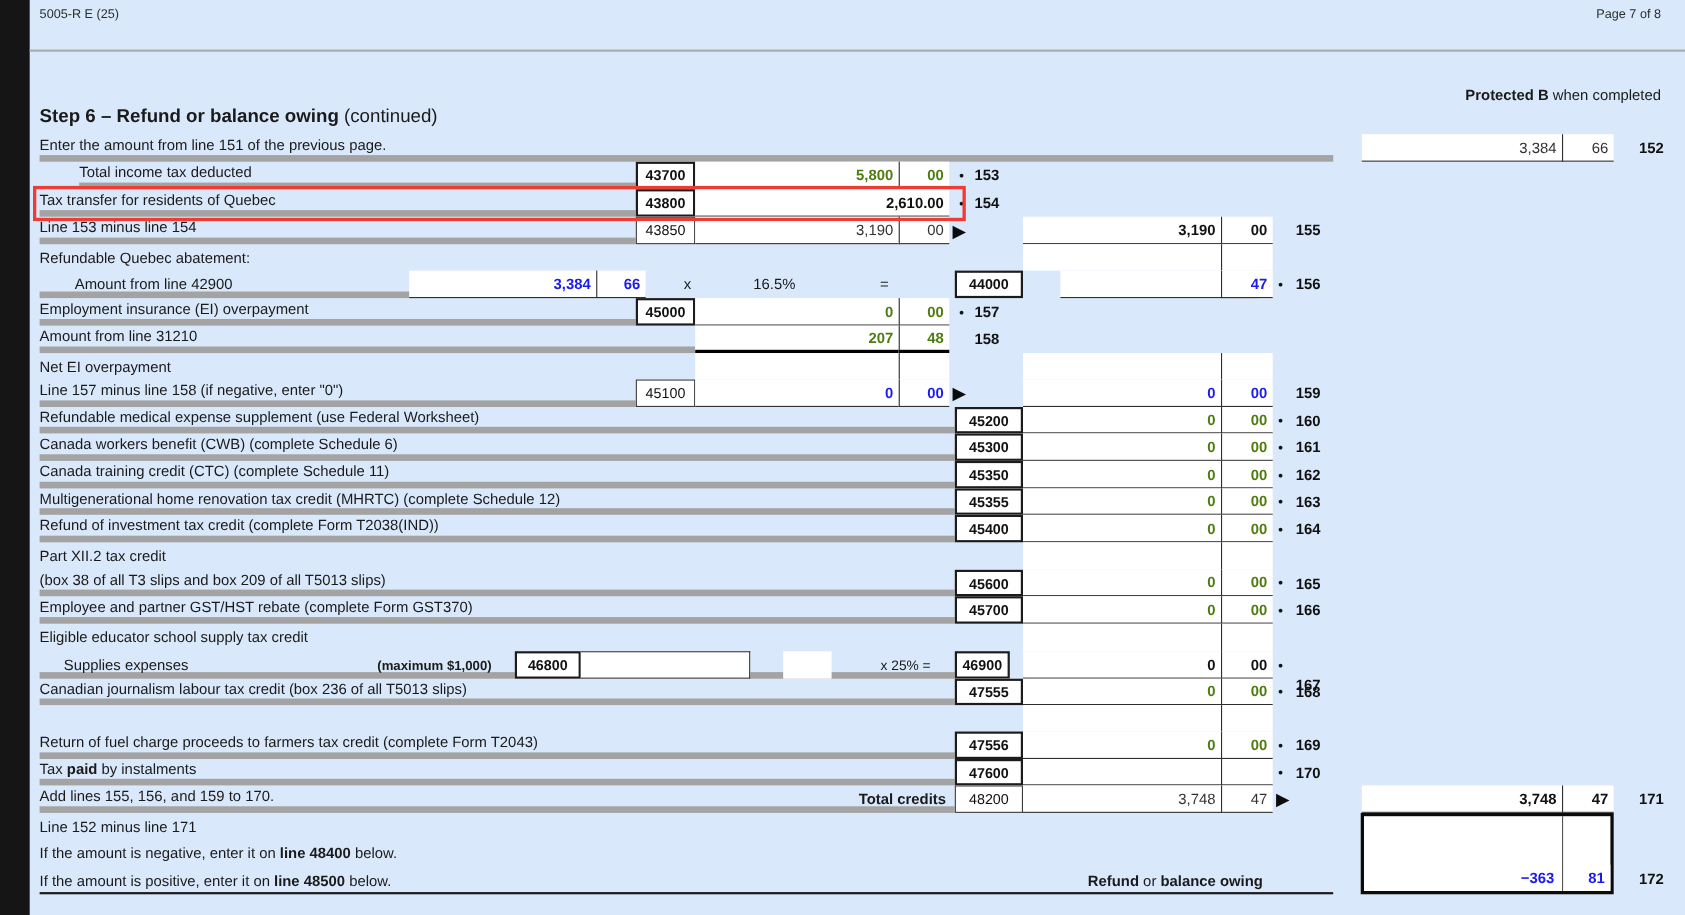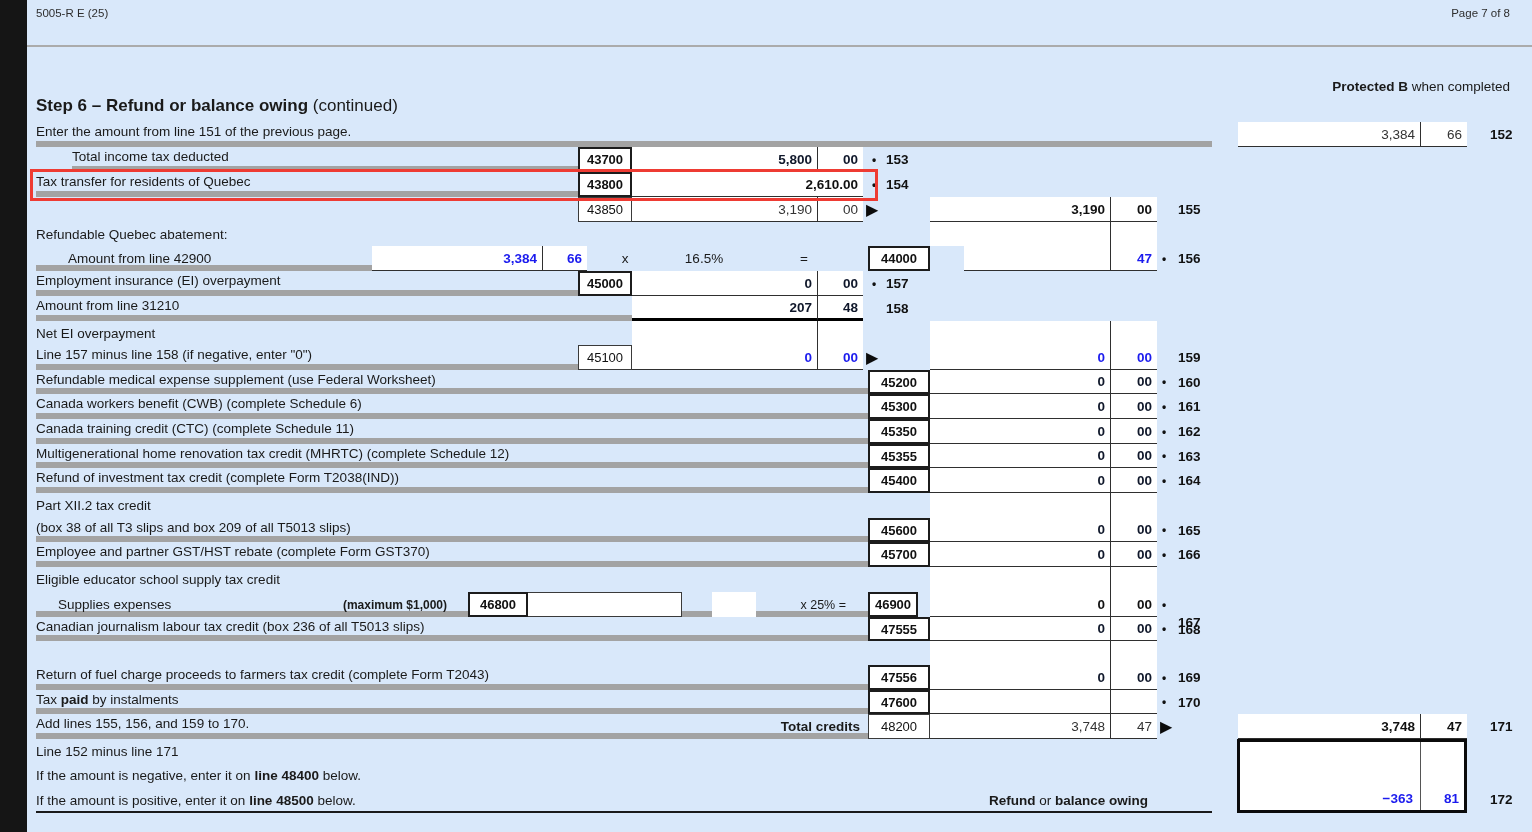--- a/index.html
+++ b/index.html
@@ -9,21 +9,21 @@
   .lbl{display:flex;align-items:center;font-size:13.5px;color:#1a1a1a;white-space:pre;}
   .small{font-size:11.5px;color:#2e2e2e;}
   .ul{border-bottom:6px solid #a3a3a3;}
   .cell{background:#fff;display:flex;align-items:center;justify-content:flex-end;padding-right:5px;font-size:13.5px;border-bottom:1px solid #2f2f2f;}
   .nob{border-bottom:none;}
   .cents{border-left:1px solid #2f2f2f;}
   .box{background:#fff;border:1px solid #3a3a3a;display:flex;align-items:center;justify-content:center;font-size:13px;color:#111;}
   .boxb{border:2px solid #1c1c1c;font-weight:bold;}
   .num{font-weight:bold;font-size:13.5px;color:#111;display:flex;align-items:center;}
   .bullet{display:flex;align-items:center;font-size:12px;font-weight:bold;color:#111;}
-  .green{color:#0f172a;font-weight:bold;}
+  .green{color:#4d7c0f;font-weight:bold;}
   .blue{color:#1b1bee;font-weight:bold;}
   .blk{color:#333;}
   .blkb{color:#111;font-weight:bold;}
   .white{background:#fff;}
   .tri{display:flex;align-items:center;font-size:16px;color:#0c0c0c;}
   .b{font-weight:bold;}
 </style>
 </head>
 <body>
 
@@ -55,20 +55,21 @@
   <div class="r bullet" style="left:872px;top:147px;height:25px;">•</div>
   <div class="r num" style="left:886px;top:147px;width:40px;height:25px;text-align:center;">153</div>
 
   <div class="r lbl ul" style="left:36px;top:172px;width:542px;height:25px;">Tax transfer for residents of Quebec</div>
   <div class="r box boxb" style="left:578px;top:172px;width:54px;height:25px;">43800</div>
   <div class="r cell blkb" style="left:632px;top:172px;width:231px;height:25px;">2,610.00</div>
   <div class="r bullet" style="left:872px;top:172px;height:25px;">•</div>
   <div class="r num" style="left:886px;top:172px;width:40px;height:25px;">154</div>
   <div class="r" style="left:30px;top:169px;width:848px;height:32px;border:3px solid #ee3b33;z-index:9;"></div>
 
+  <div class="r lbl ul" style="left:36px;top:197px;width:542px;height:25px;">Line 153 minus line 154</div>
   <div class="r box" style="left:578px;top:197px;width:54px;height:25px;">43850</div>
   <div class="r cell blk" style="left:632px;top:197px;width:185px;height:25px;">3,190</div>
   <div class="r cell cents blk" style="left:817px;top:197px;width:46px;height:25px;">00</div>
   <div class="r tri" style="left:866px;top:197px;height:25px;">▶</div>
   <div class="r cell blkb" style="left:930px;top:197px;width:180px;height:25px;">3,190</div>
   <div class="r cell cents blkb" style="left:1110px;top:197px;width:47px;height:25px;">00</div>
   <div class="r num" style="left:1178px;top:197px;width:40px;height:25px;">155</div>
 
   <div class="r lbl" style="left:36px;top:222px;height:24px;">Refundable Quebec abatement:</div>
   <div class="r white" style="left:930px;top:222px;width:180px;height:24px;"></div>

